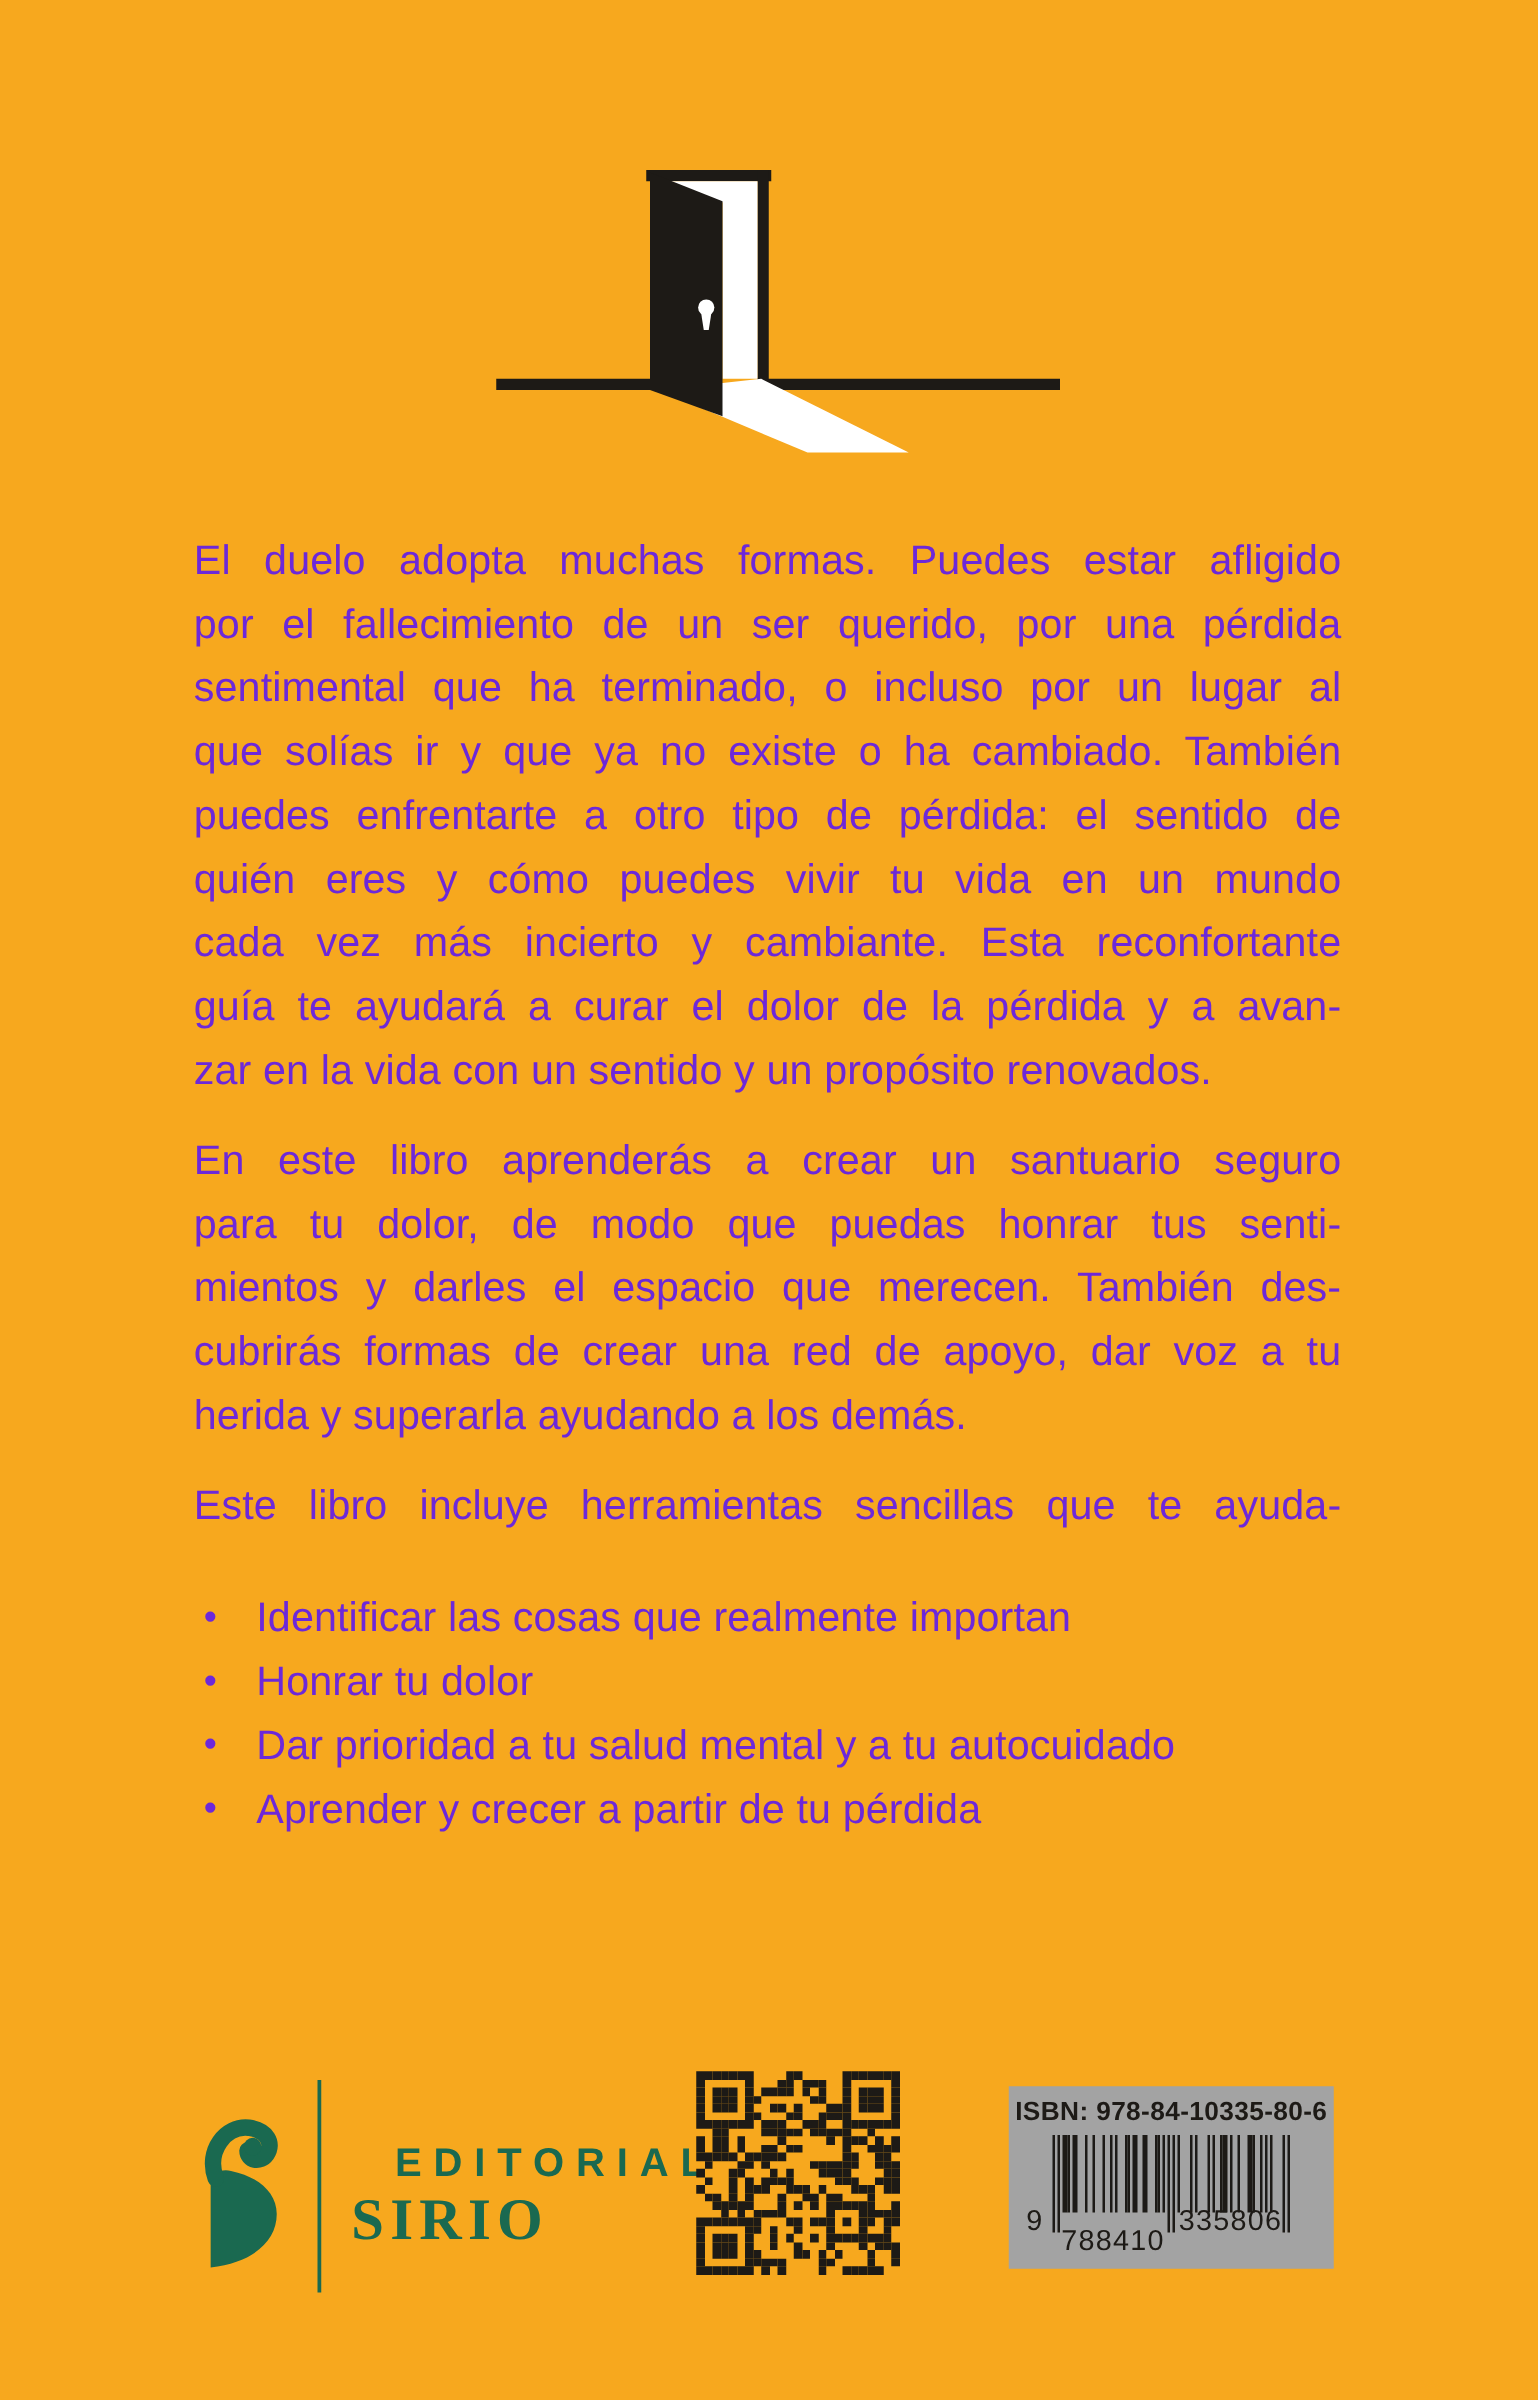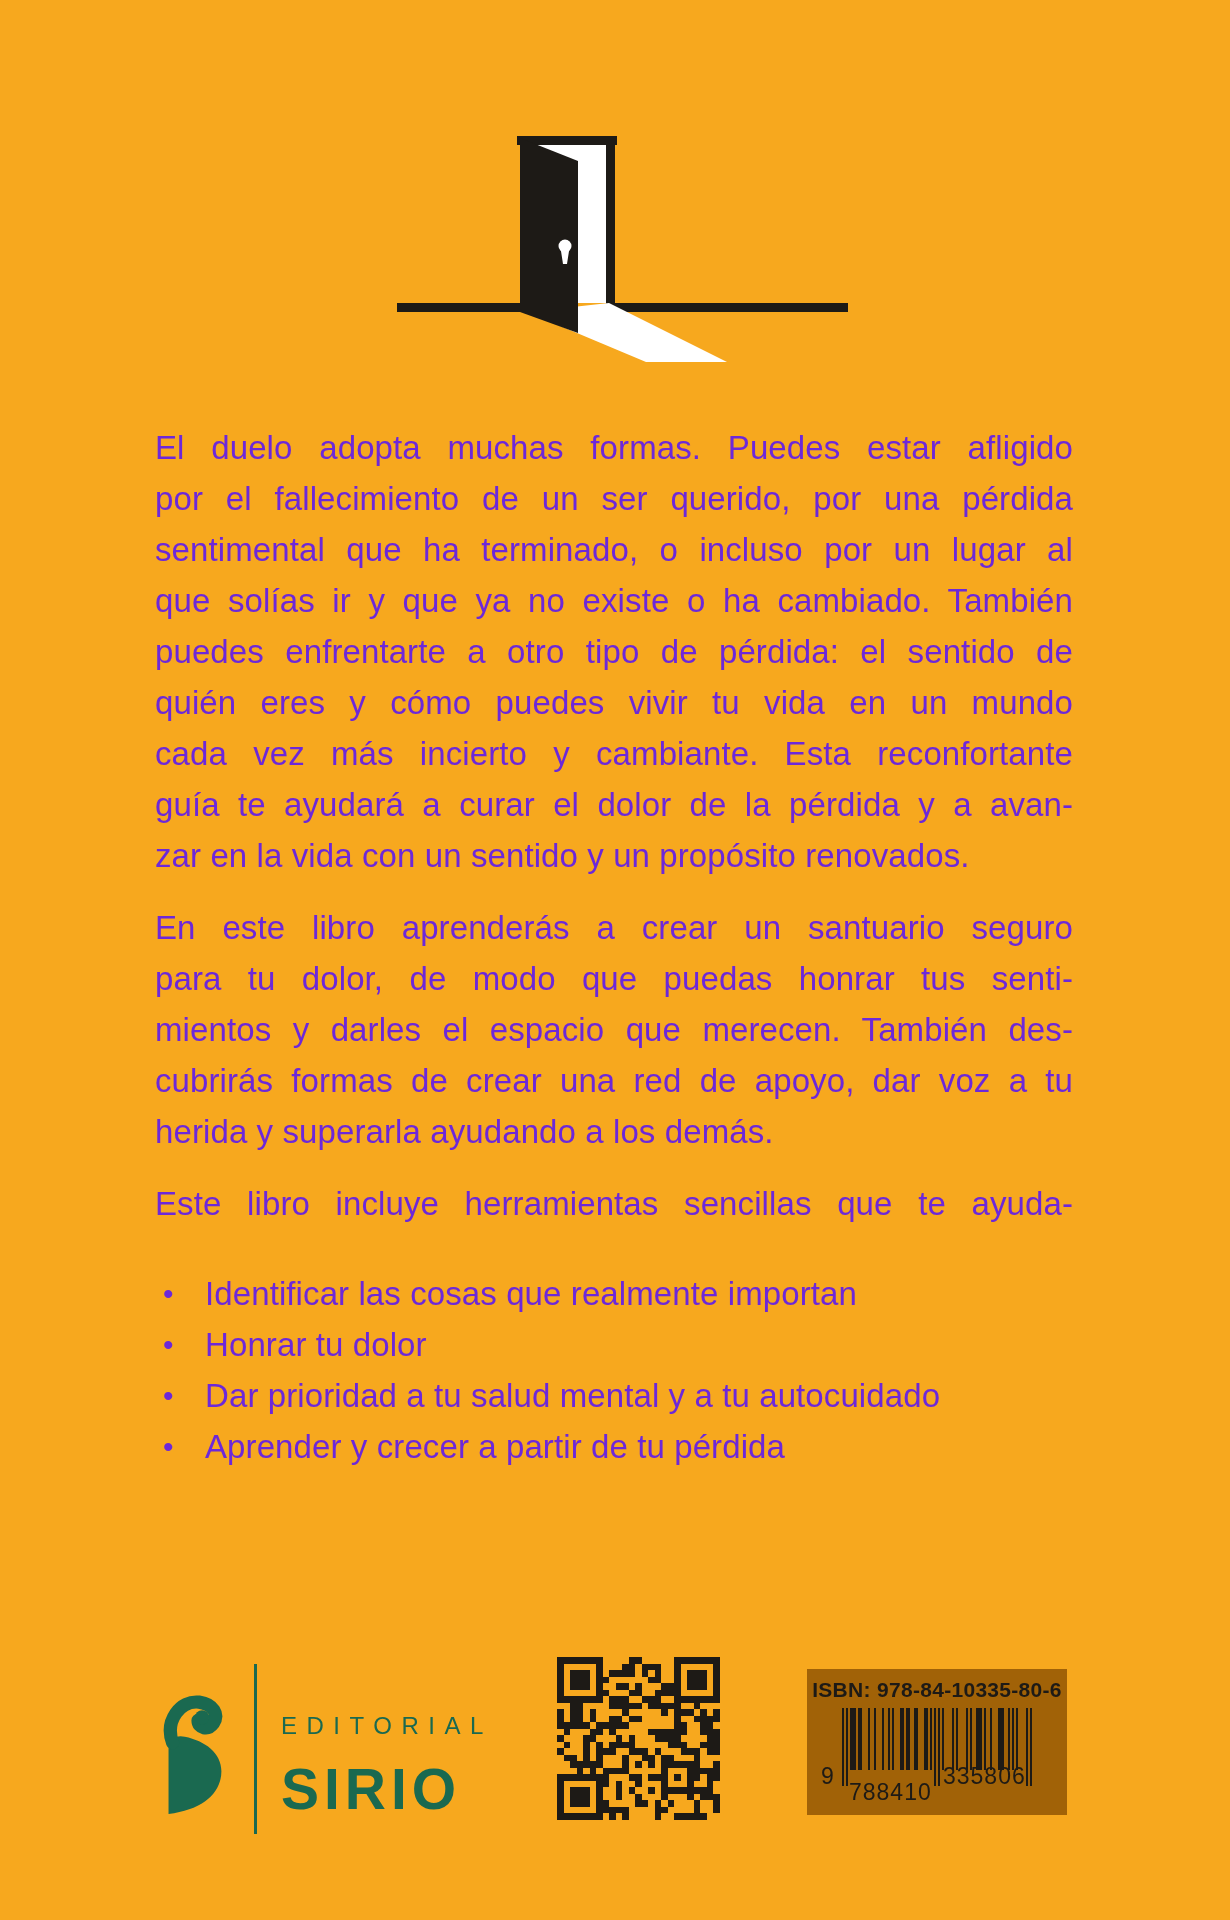--- a/index.html
+++ b/index.html
@@ -20,31 +20,31 @@
   .para{margin:0 0 21px 0;}
   .jline{text-align:justify;text-align-last:justify;}
   .lline{text-align:left;}
   .bullets{list-style:none;margin:39px 0 0 0;padding:0;}
   .bullets li{display:flex;line-height:51px;}
   .bullets .dot{width:42px;flex:0 0 42px;padding-left:8px;font-size:30px;}
   
   .sirio-logo{position:absolute;left:160px;top:1694px;}
   .sep{position:absolute;left:254px;top:1664px;width:3px;height:170px;background:#1A6950;}
   .pubtext{position:absolute;left:281px;top:1712px;color:#1A6950;}
-  .pub-editorial{font-size:24px;letter-spacing:9.5px;font-weight:400;}
-  .pub-sirio{font-family:Liberation Sans, sans-serif;font-size:57px;letter-spacing:5px;font-weight:600;margin-top:16px;}
+  .pub-editorial{font-size:32px;letter-spacing:9.5px;font-weight:700;margin-left:35px;}
+  .pub-sirio{font-family:Liberation Serif, serif;font-size:47px;letter-spacing:5px;font-weight:600;margin-top:0;}
   .qr{
     position:absolute;left:557px;top:1657px;
     display:grid;grid-template-columns:repeat(25,6.5px);grid-auto-rows:6.5px;
   }
   .qr i{display:block;}
   .qr i.b{background:#1d1a16;}
   .isbn-box{
     position:absolute;left:807px;top:1669px;width:260px;height:146px;
-    background:#a16207;color:#1d1a16;
+    background:#a3a3a3;color:#1d1a16;
   }
   .isbn-label{margin-top:9px;text-align:center;font-size:21px;font-weight:600;letter-spacing:0.3px;}
   .bars{position:relative;width:190px;height:80px;margin:6px auto 0 auto;font-size:0;}
   .bars b{display:inline-block;width:2px;height:62px;vertical-align:top;}
   .bars b.on{background:#1d1a16;}
   .bars b.tall{height:78px;}
   .bc-digits{position:absolute;top:55px;left:0;width:190px;height:26px;font-size:23px;letter-spacing:1px;}
   .bc-digits .d9{position:absolute;left:-21px;top:0;}
   .bc-digits .g1{position:absolute;left:7px;width:82px;text-align:center;top:0;margin-top:16px;}
   .bc-digits .g2{position:absolute;left:101px;width:82px;text-align:center;top:0;}

